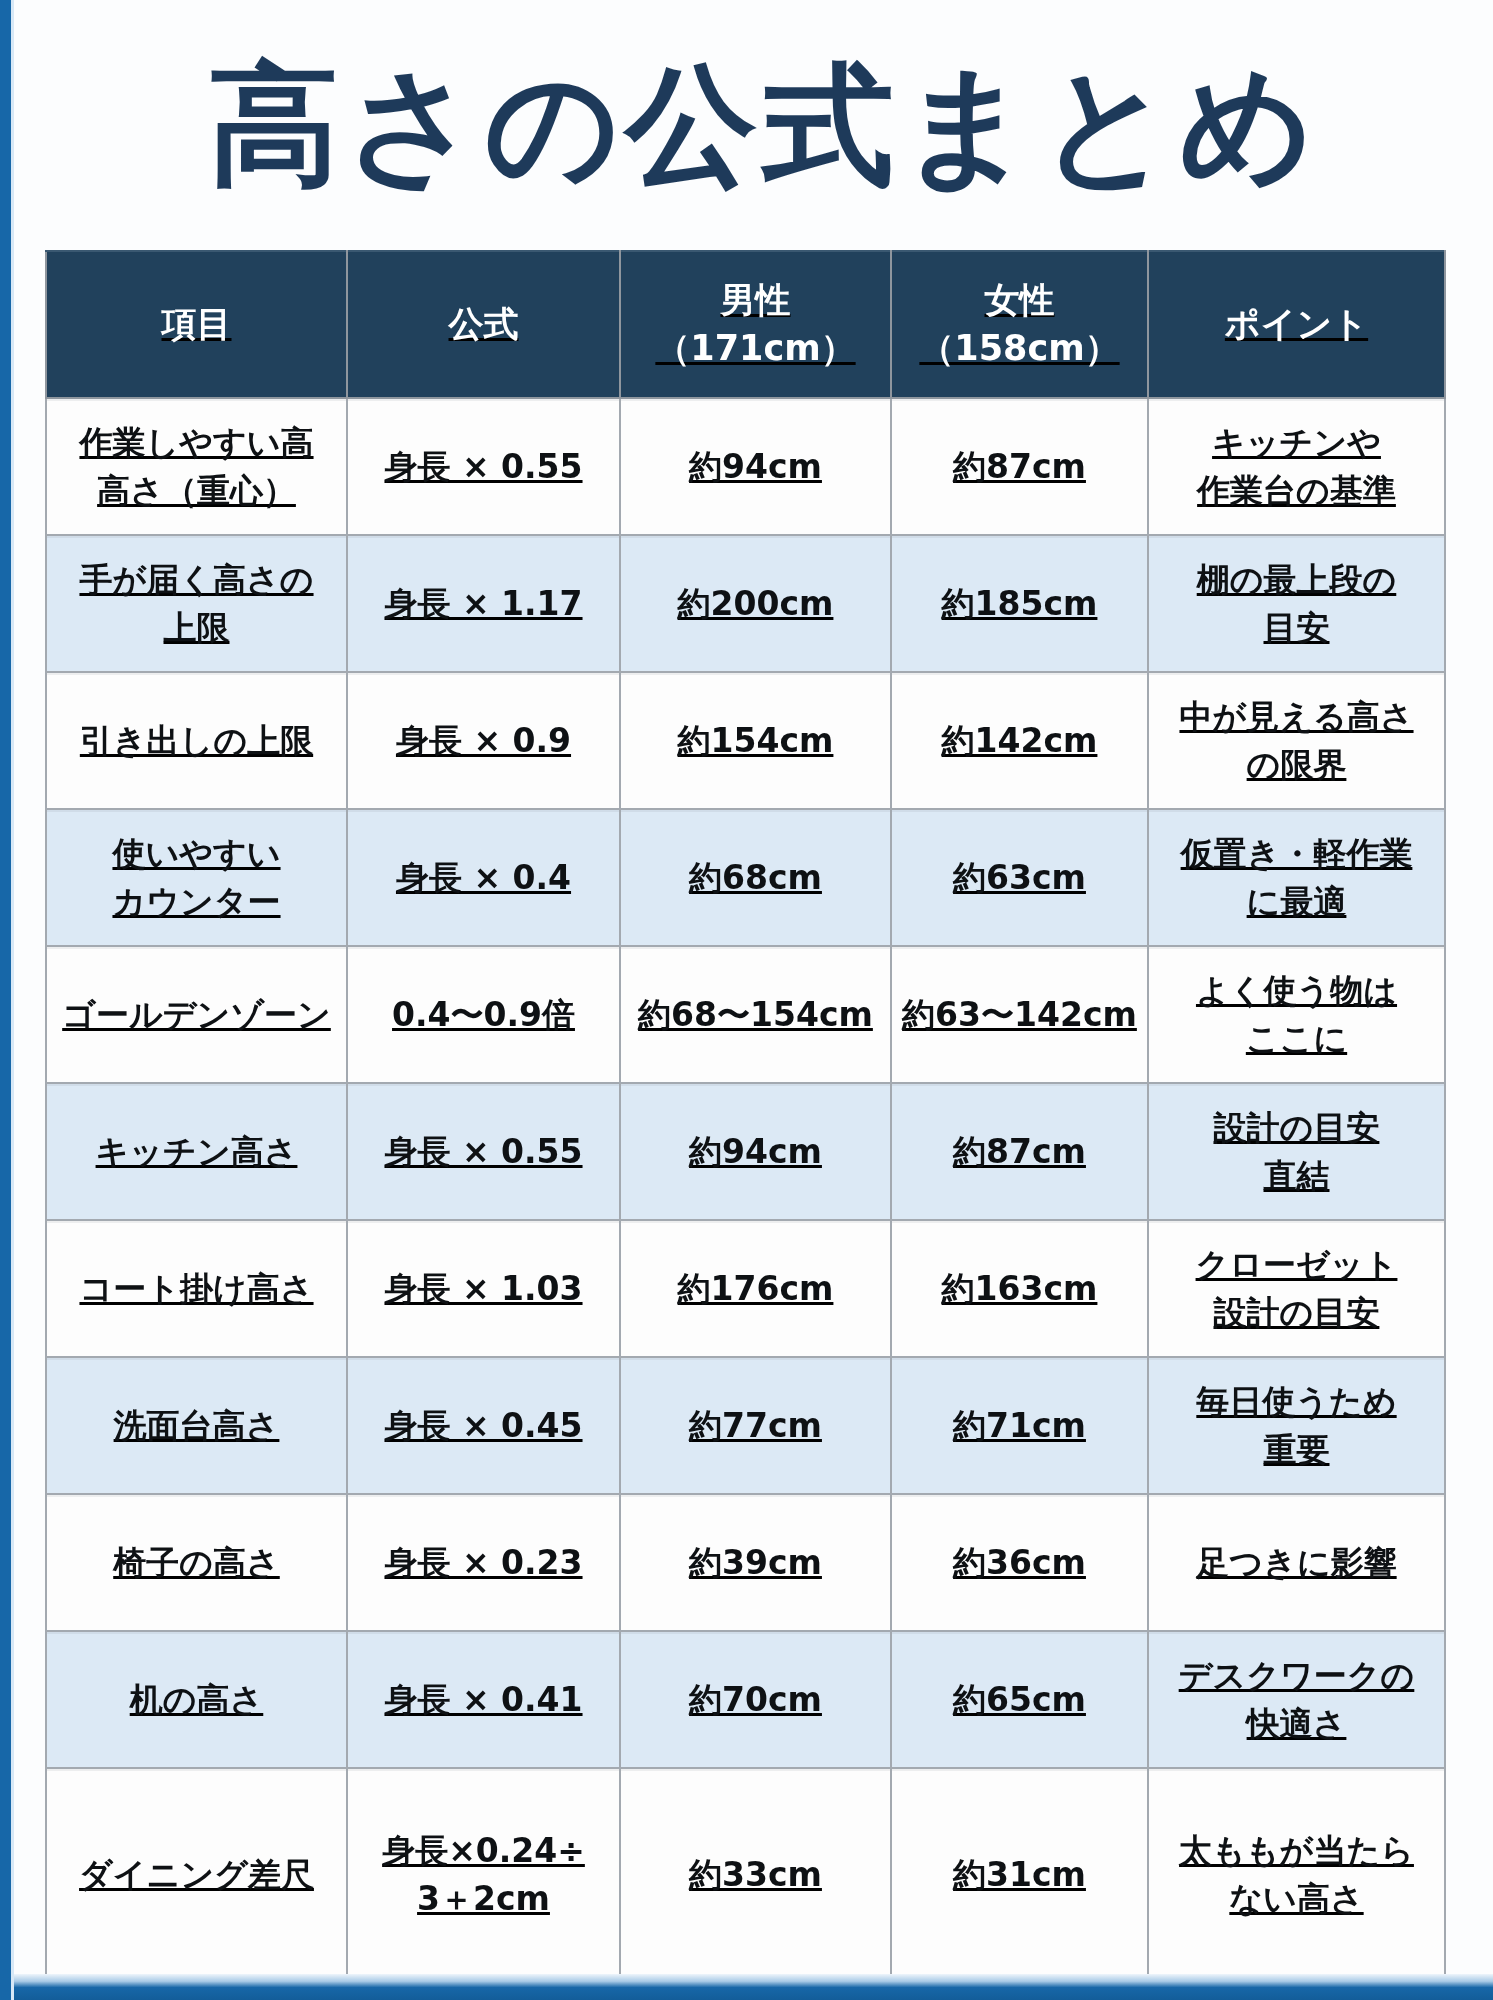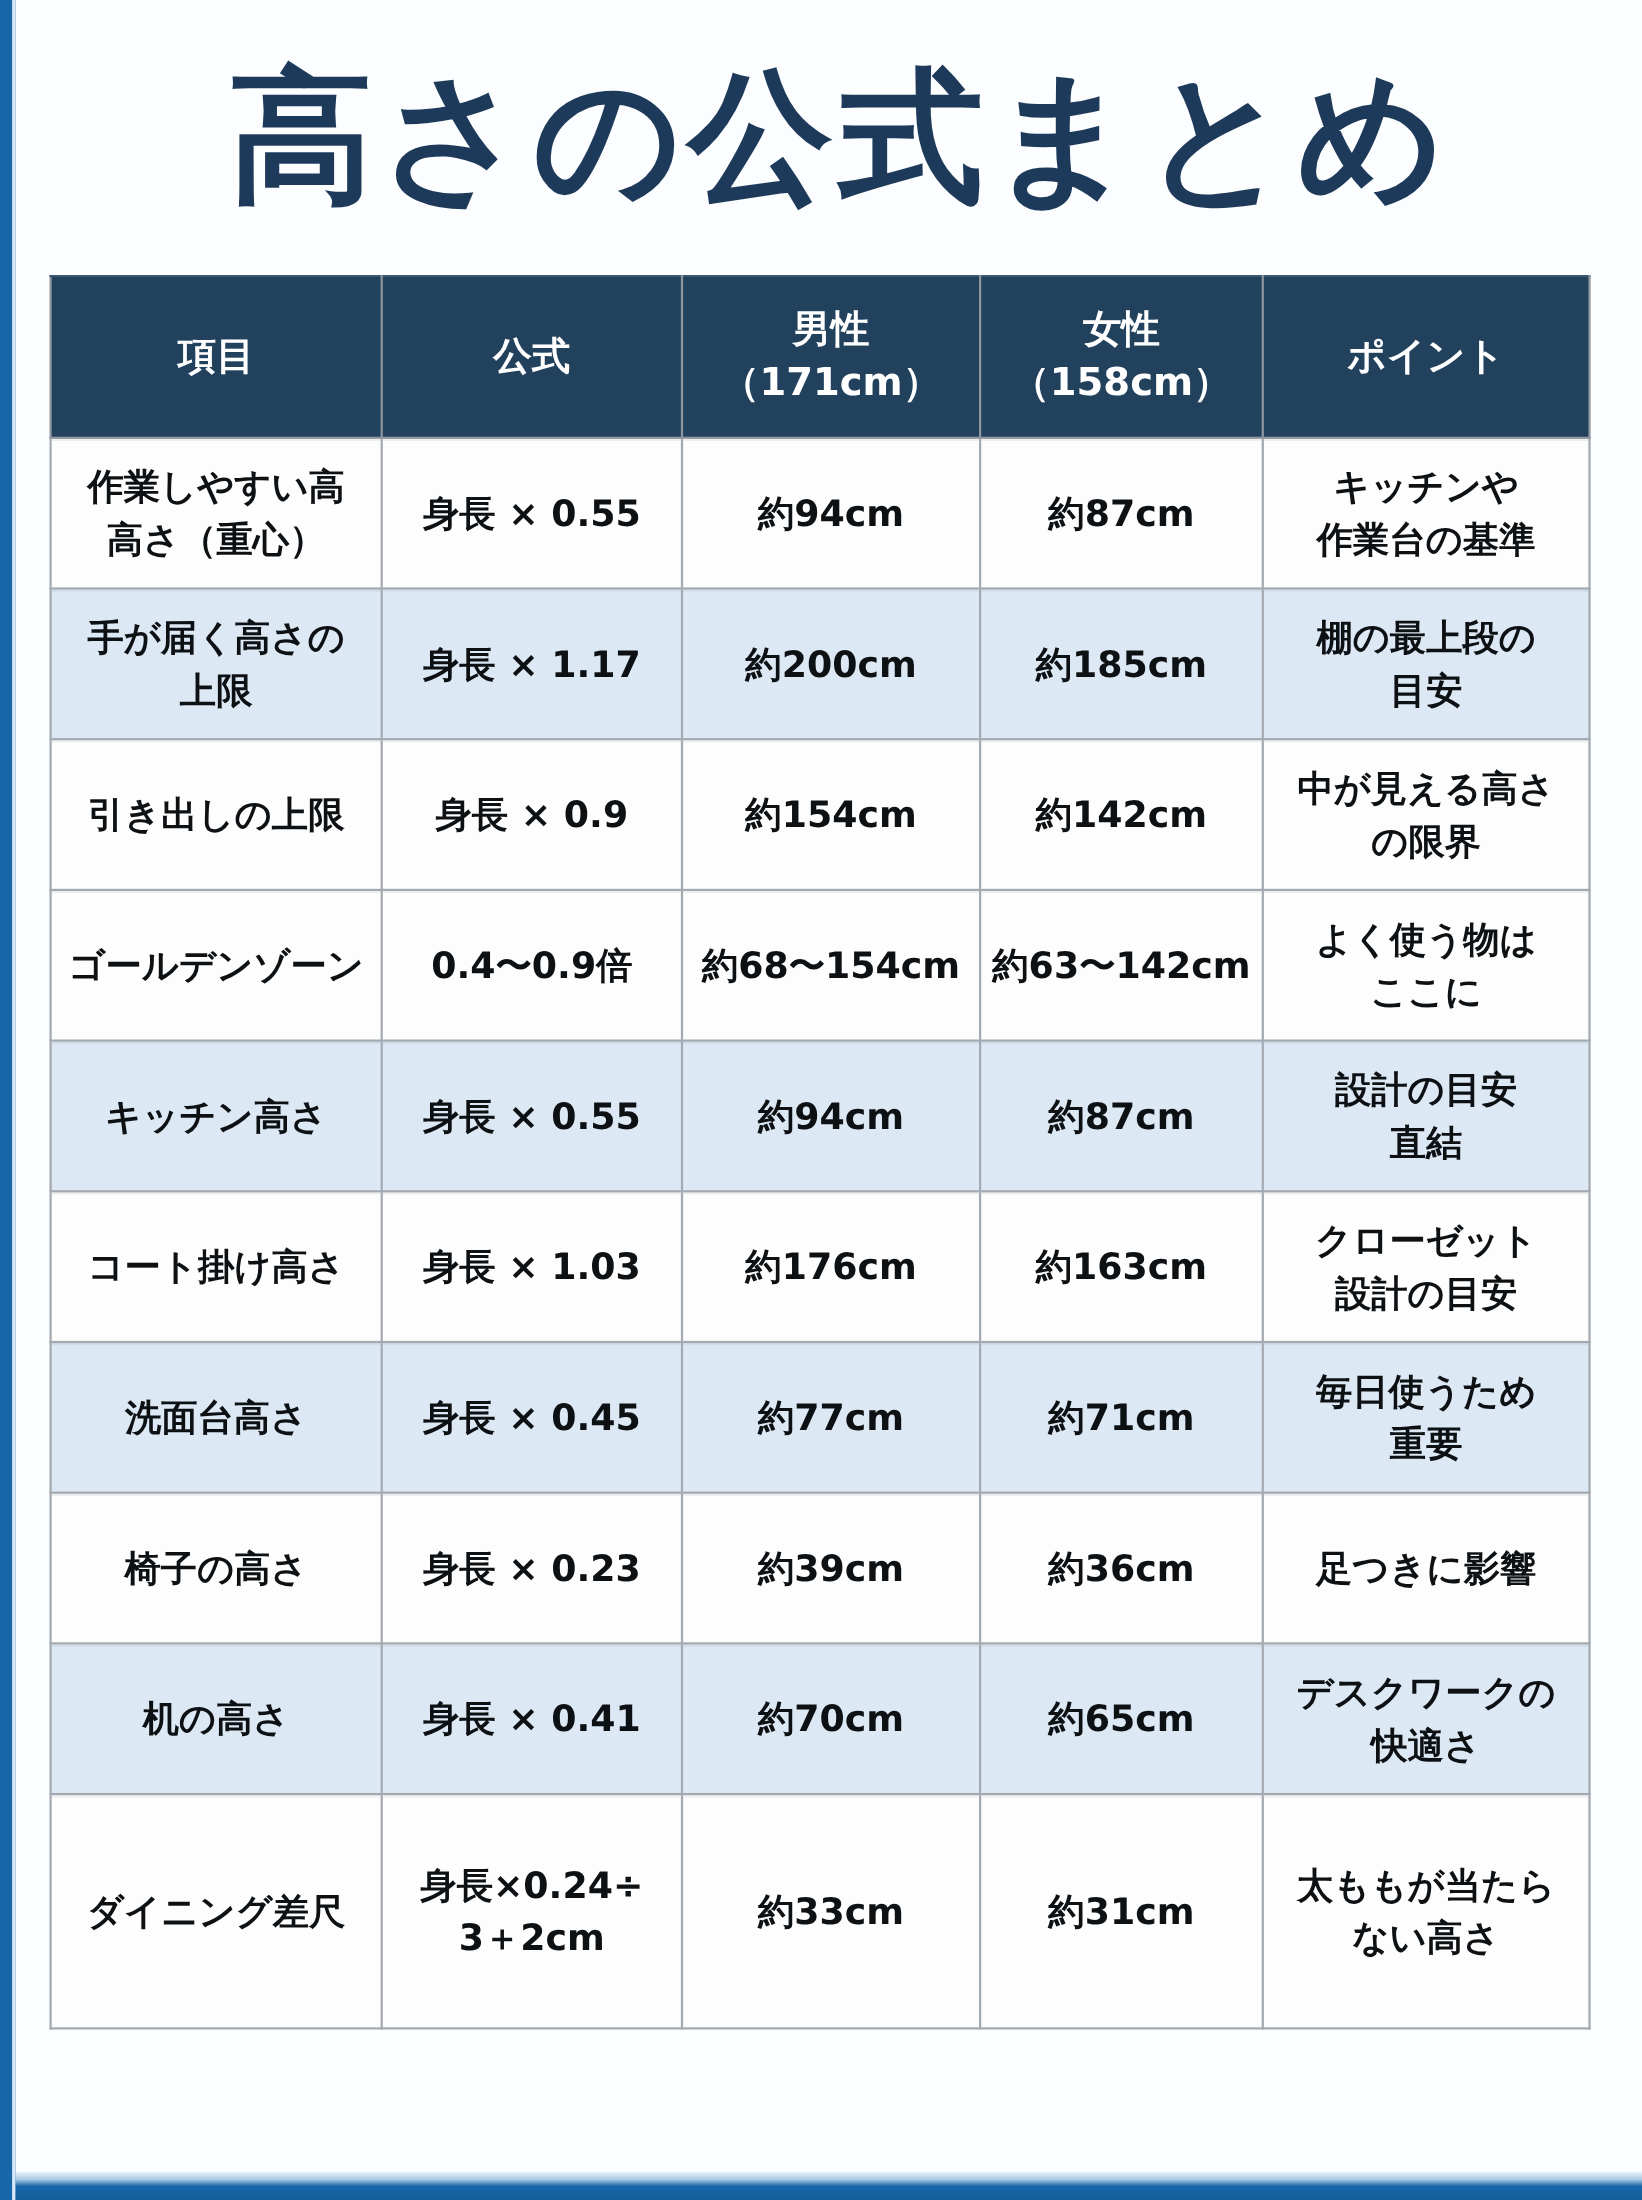--- a/index.html
+++ b/index.html
@@ -43,20 +43,21 @@
     color: #1e3a5a;
     white-space: nowrap;
   }
 
   table.formula-table {
     position: absolute;
     left: 45px; top: 250px;
     width: 1399px;
     border-collapse: collapse;
     table-layout: fixed;
+    text-decoration: underline;
   }
 
   .formula-table th, .formula-table td {
     border: 2px solid #a3a9b0;
     text-align: center;
     vertical-align: middle;
     white-space: pre-line;
     font-weight: bold;
     padding: 4px 8px;
     box-sizing: border-box;
@@ -135,20 +136,29 @@
 目安</td>
       </tr>
       <tr class="plain">
         <td>引き出しの上限</td>
         <td>身長 × 0.9</td>
         <td>約154cm</td>
         <td>約142cm</td>
         <td>中が見える高さ
 の限界</td>
       </tr>
+      <tr class="alt">
+        <td>使いやすい
+カウンター</td>
+        <td>身長 × 0.4</td>
+        <td>約68cm</td>
+        <td>約63cm</td>
+        <td>仮置き・軽作業
+に最適</td>
+      </tr>
       <tr class="plain">
         <td>ゴールデンゾーン</td>
         <td>0.4〜0.9倍</td>
         <td>約68〜154cm</td>
         <td>約63〜142cm</td>
         <td>よく使う物は
 ここに</td>
       </tr>
       <tr class="alt">
         <td>キッチン高さ</td>

